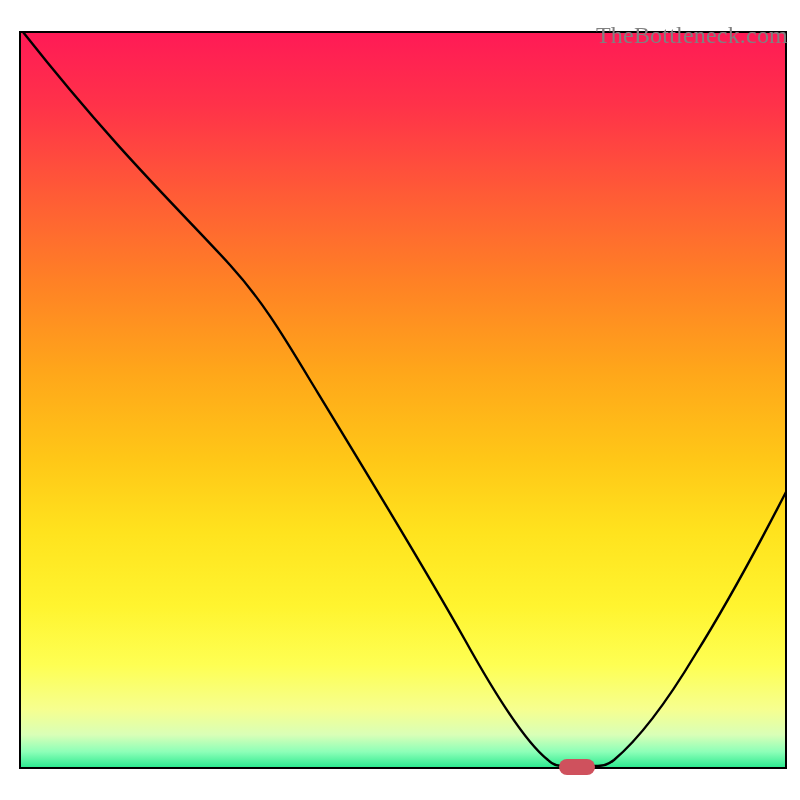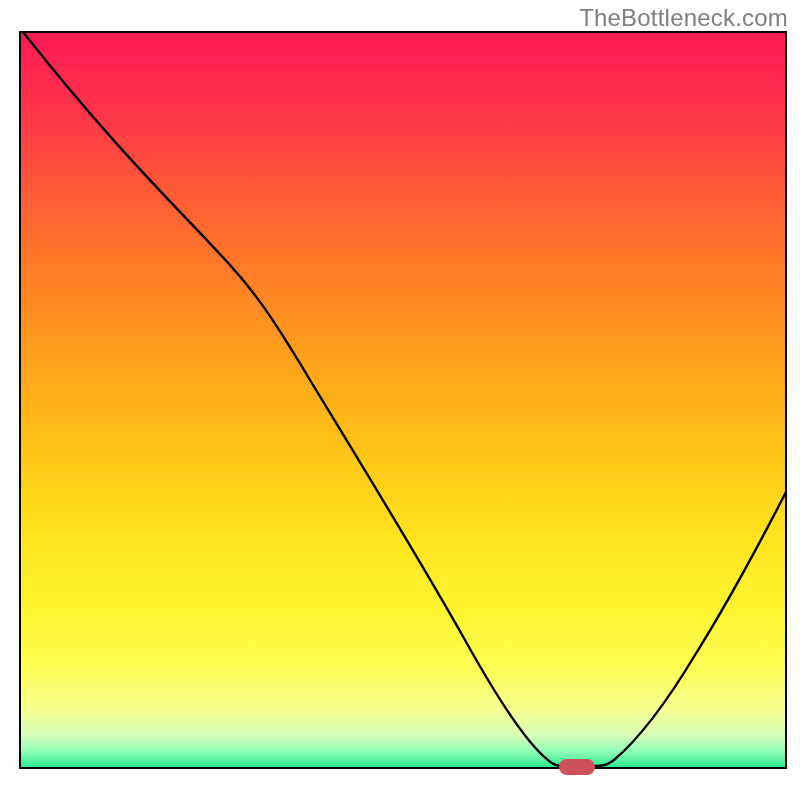--- a/index.html
+++ b/index.html
@@ -10,23 +10,23 @@
     background: #ffffff;
     overflow: hidden;
   }
   .canvas {
     position: relative;
     width: 800px;
     height: 800px;
   }
   .watermark {
     position: absolute;
-    top: 4px;
+    top: 22px;
     right: 12px;
-    font-family: Liberation Sans, sans-serif;
+    font-family: Liberation Serif, serif;
     font-size: 24px;
     color: #808080;
     letter-spacing: 0.2px;
   }
   svg.chart {
     position: absolute;
     left: 0;
     top: 0;
   }
   .marker {

